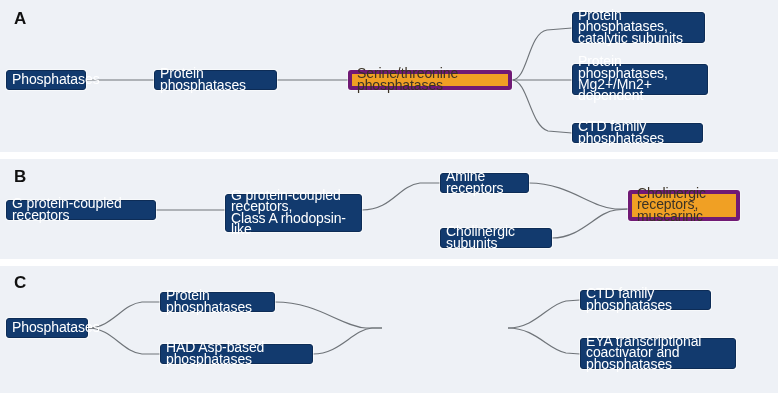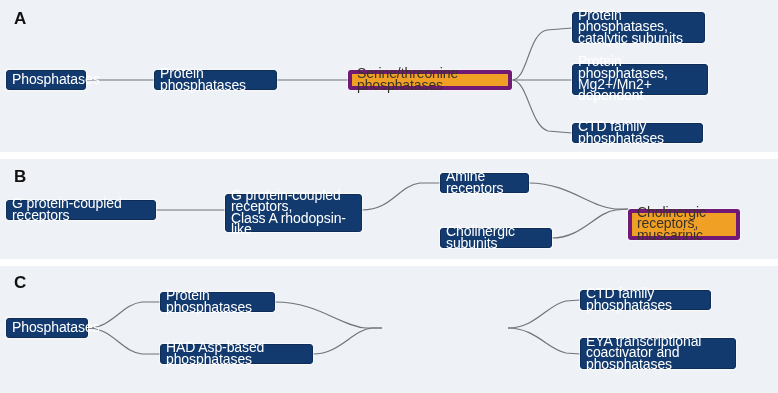--- a/index.html
+++ b/index.html
@@ -132,21 +132,21 @@
     <div class="node blue" style="left:225px; top:35px; width:137px; height:38px;">
       <span>G protein-coupled receptors,
 Class A rhodopsin-like</span>
     </div>
     <div class="node blue" style="left:440px; top:14px; width:89px;  height:20px;">
       <span>Amine receptors</span>
     </div>
     <div class="node blue" style="left:440px; top:69px; width:112px; height:20px;">
       <span>Cholinergic subunits</span>
     </div>
-    <div class="node orange" style="left:628px; top:50px; width:112px; height:31px;">
+    <div class="node orange" style="left:628px; top:31px; width:112px; height:31px;">
       <span>Cholinergic receptors,
 muscarinic</span>
     </div>
   </div>
 
   <div class="panel" id="panel-c">
     <div class="panel-label" style="left:14px; top:8px;">C</div>
 
     <svg class="edges" viewBox="0 0 778 127" preserveAspectRatio="none">
       <g fill="none" stroke="#6f7479" stroke-width="1.2">

